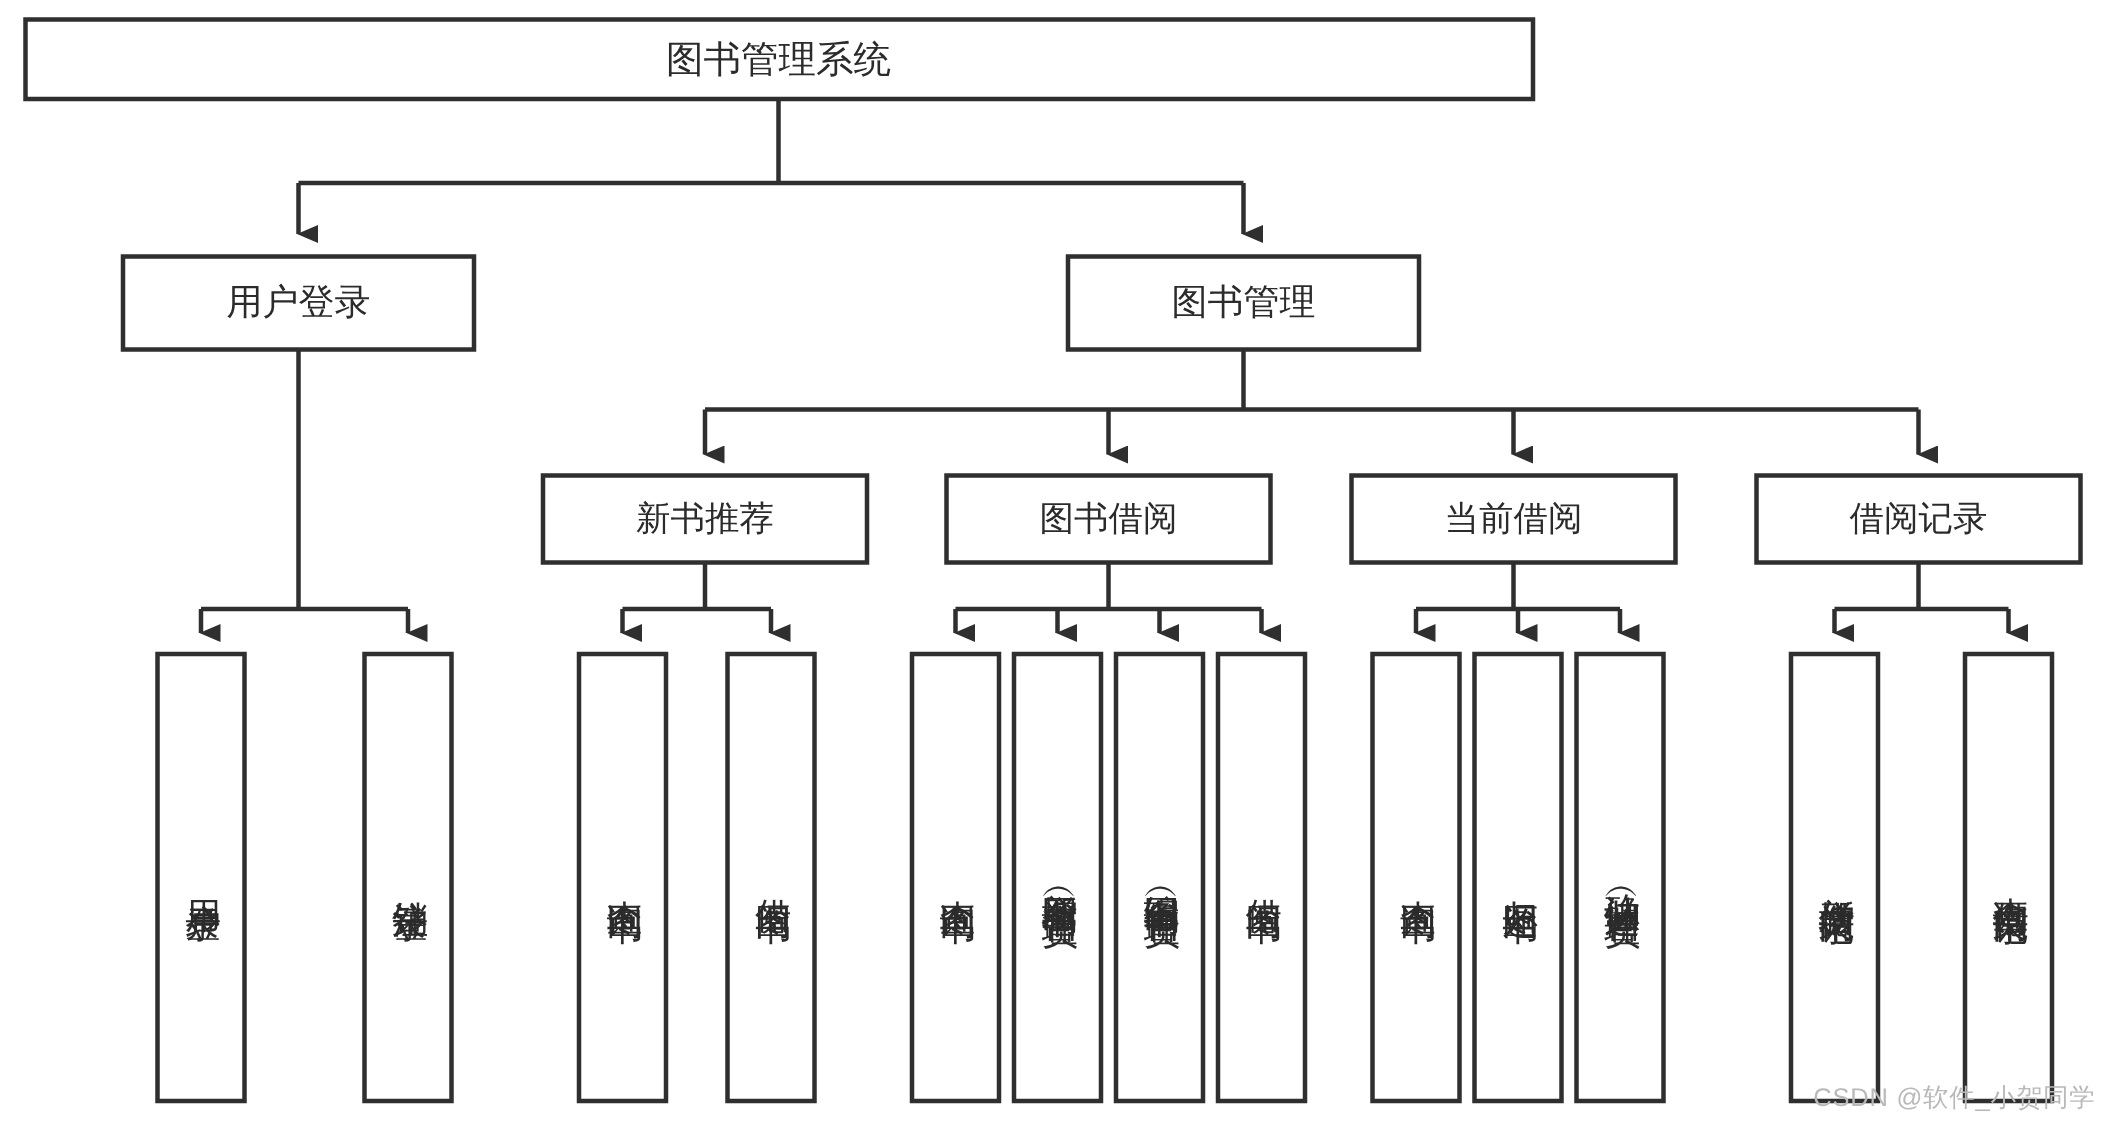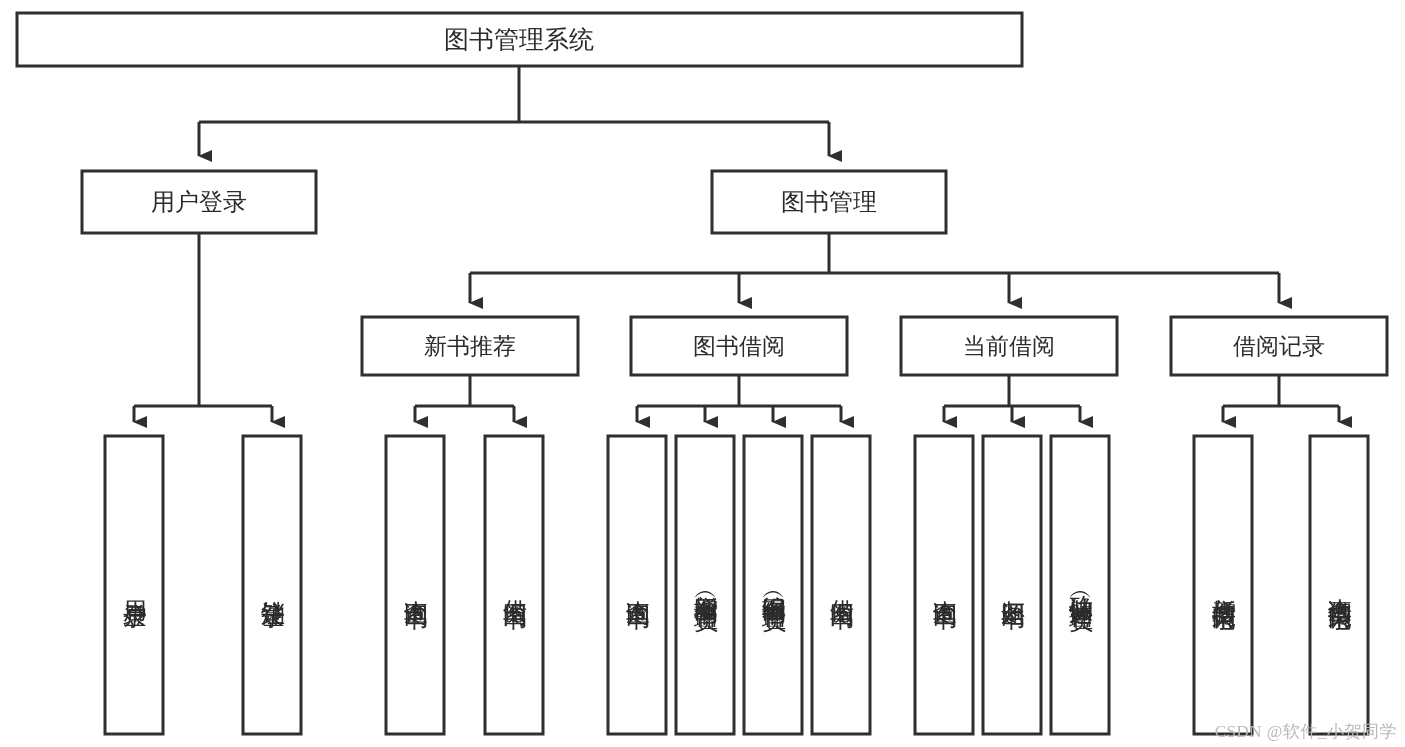--- a/index.html
+++ b/index.html
@@ -27,21 +27,21 @@
     writing-mode:vertical-rl;
     text-orientation:upright;
     letter-spacing:2px;
     text-anchor:middle;
   }
   .connector{stroke:#2f2f2f;stroke-width:3;fill:none;}
   .arrow-head{fill:#2f2f2f;stroke:none;}
   .watermark{
     position:absolute;
     right:8px;bottom:4px;
-    font-family:Liberation Serif, serif;
+    font-family:Liberation Sans, sans-serif;
     font-size:17px;
     color:#b9b9b9;
     white-space:nowrap;
     letter-spacing:0.5px;
     user-select:none;
   }
 </style>
 </head>
 <body>
 

